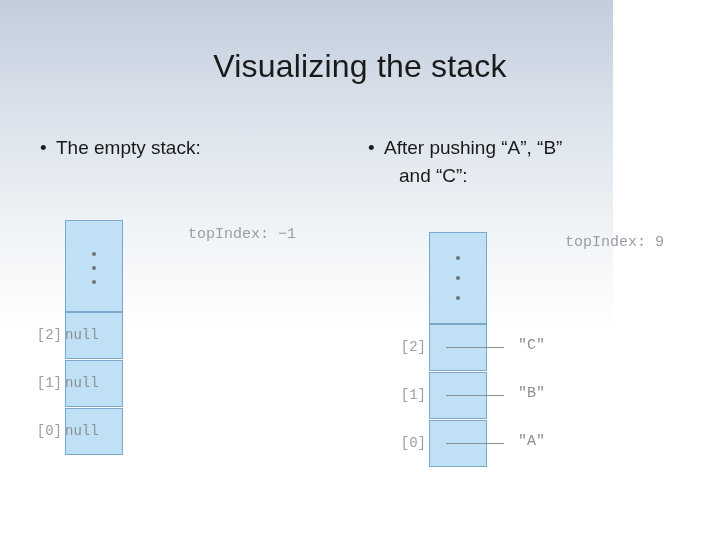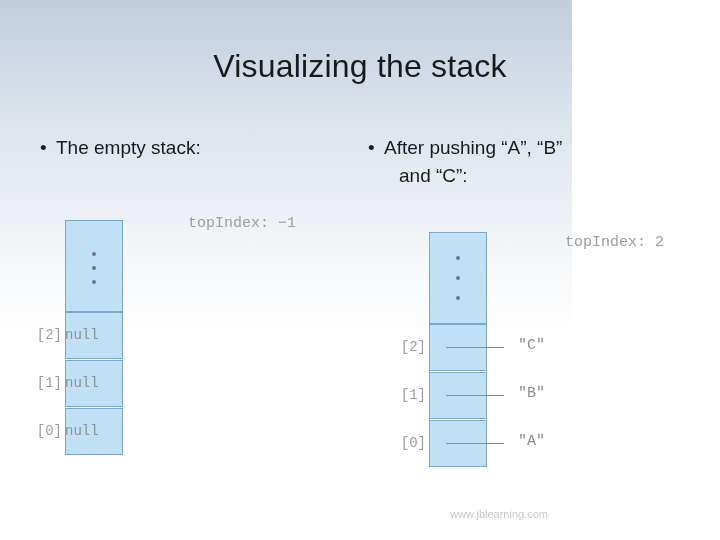--- a/index.html
+++ b/index.html
@@ -11,20 +11,21 @@
     height: 540px;
     overflow: hidden;
     font-family: "Liberation Sans", sans-serif;
     background: #ffffff;
   }
   .slide {
     position: relative;
     width: 572px;
     height: 540px;
     background: linear-gradient(to bottom, #c2cedd 0%, #dce3ec 22%, #f2f5f8 45%, #ffffff 62%, #ffffff 100%);
+    padding-left: 41px;
   }
   .title {
     position: absolute;
     left: 0;
     top: 48px;
     width: 720px;
     text-align: center;
     font-size: 32px;
     color: #1a1a1a;
     font-family: "Liberation Sans", sans-serif;
@@ -159,21 +160,21 @@
     <span class="dot">•</span><span>After pushing “A”, “B”</span>
     <span class="cont">and “C”:</span>
   </div>
 
   <div class="bullet bullet-left">
     <span class="dot">•</span><span>The empty stack:</span>
   </div>
 
   <div class="figure" style="left:0;top:0;width:360px;height:540px;">
 
-    <div class="topindex" style="left:188px;top:215px;">topIndex: −1</div>
+    <div class="topindex" style="left:188px;top:226px;">topIndex: −1</div>
 
     <div class="cell tall" style="left:65px;top:220px;"></div>
     <div class="ellipsis" style="left:65px;top:220px;">
       <span style="top:32px;"></span>
       <span style="top:46px;"></span>
       <span style="top:60px;"></span>
     </div>
 
     <div class="index-label" style="left:18px;top:312px;">[2]</div>
     <div class="cell" style="left:65px;top:312px;"></div>
@@ -183,21 +184,21 @@
     <div class="cell" style="left:65px;top:360px;"></div>
     <div class="cell-label" style="left:65px;top:360px;">null</div>
 
     <div class="index-label" style="left:18px;top:408px;">[0]</div>
     <div class="cell" style="left:65px;top:408px;"></div>
     <div class="cell-label" style="left:65px;top:408px;">null</div>
   </div>
 
   <div class="figure" style="left:360px;top:0;width:360px;height:540px;">
 
-    <div class="topindex" style="left:205px;top:234px;">topIndex: 2</div>
+    <div class="topindex" style="left:205px;top:234px;">topIndex: 9</div>
 
     <div class="cell tall" style="left:69px;top:232px;"></div>
     <div class="ellipsis" style="left:69px;top:232px;">
       <span style="top:24px;"></span>
       <span style="top:44px;"></span>
       <span style="top:64px;"></span>
     </div>
 
     <div class="index-label" style="left:22px;top:324px;">[2]</div>
     <div class="cell" style="left:69px;top:324px;"></div>
@@ -209,16 +210,15 @@
     <div class="arrow" style="left:86px;top:395px;width:58px;"></div>
     <div class="value-label" style="left:158px;top:385px;">"B"</div>
 
     <div class="index-label" style="left:22px;top:420px;">[0]</div>
     <div class="cell" style="left:69px;top:420px;"></div>
     <div class="arrow" style="left:86px;top:443px;width:58px;"></div>
     <div class="value-label" style="left:158px;top:433px;">"A"</div>
   </div>
 
   <div class="footer">
-    <div>www.jblearning.com</div>
   </div>
 
 </div>
 
 </body></html>

